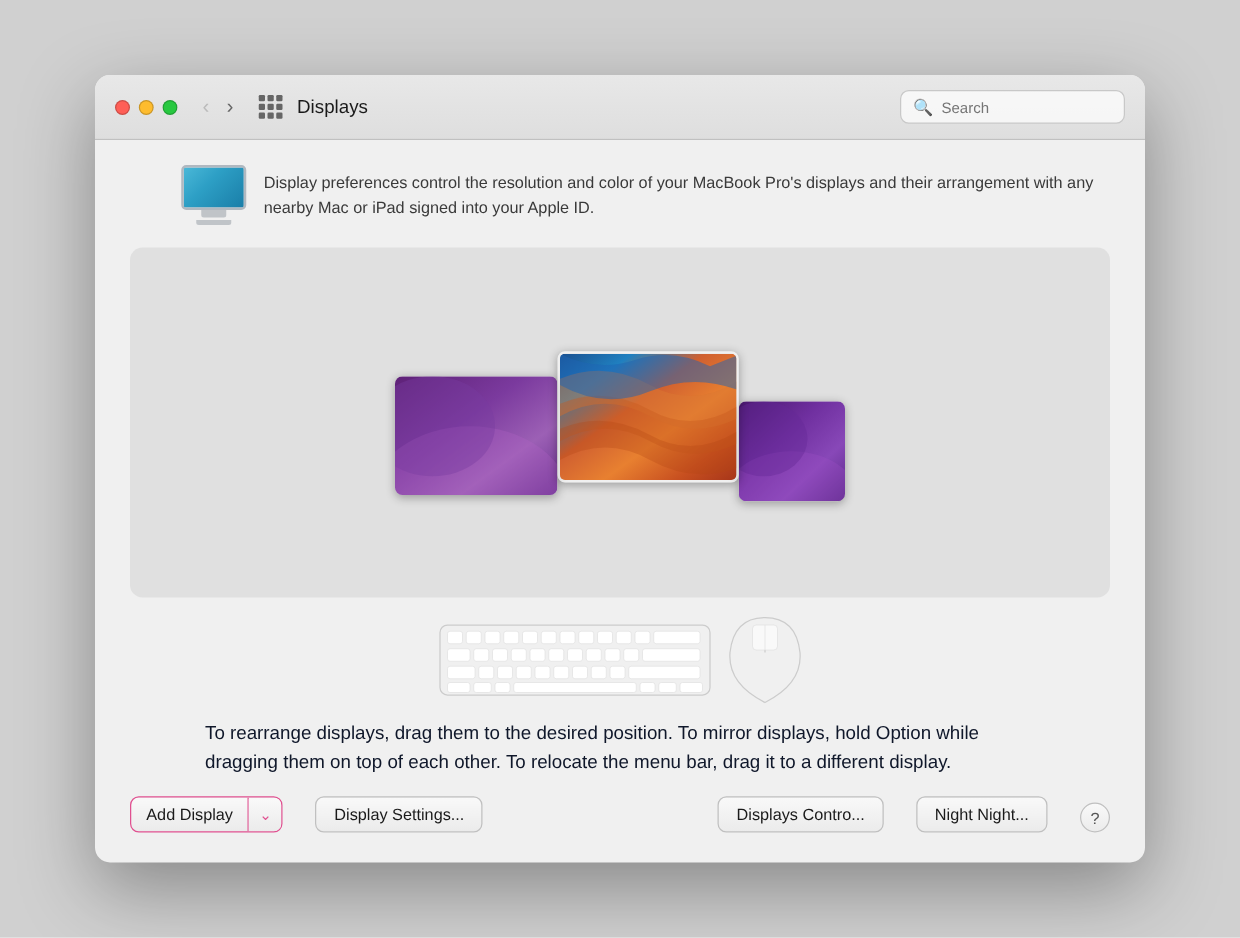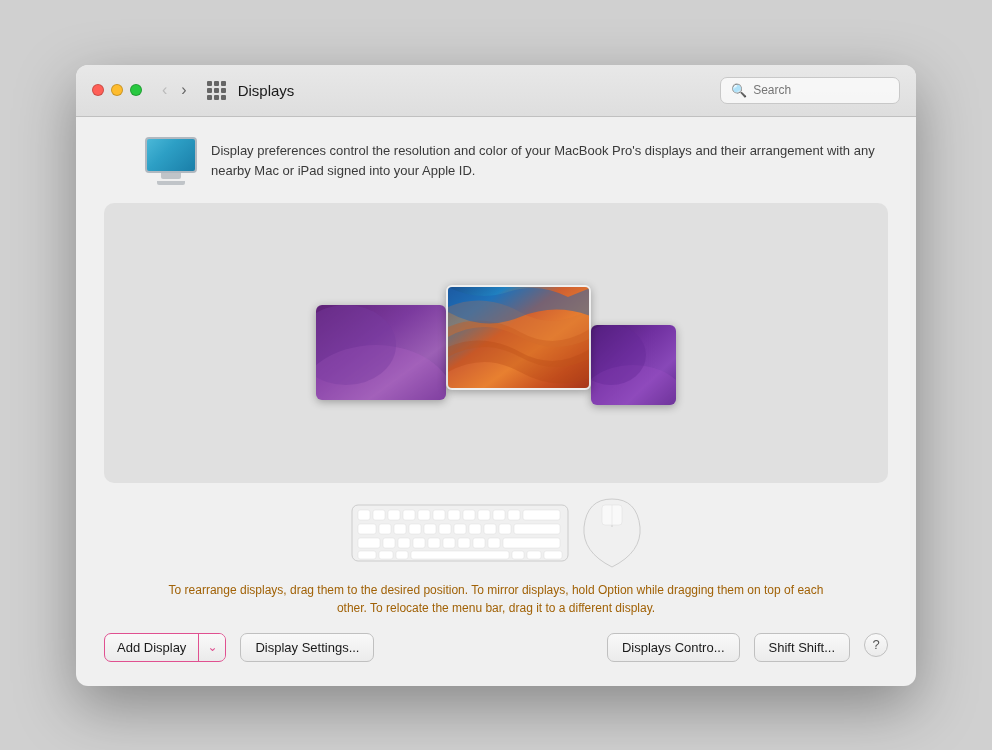--- a/index.html
+++ b/index.html
@@ -225,32 +225,32 @@
     .keyboard-area {
       display: flex;
       align-items: center;
       justify-content: center;
       padding: 14px 0 10px;
       gap: 12px;
     }
 
     
     .instructions {
-      text-align: center;
-      font-size: 12px;
-      color: #a16207;
+      text-align: left;
+      font-size: 15px;
+      color: #0f172a;
       line-height: 1.5;
       padding: 2px 60px 16px;
     }
 
     
     .bottom-buttons {
       display: flex;
-      align-items: flex-start;
-      gap: 14px;
+      align-items: flex-end;
+      gap: 26px;
     }
 
     .btn {
       border: 1px solid #c0c0c0;
       border-radius: 7px;
       background: linear-gradient(to bottom, #f9f9f9, #ebebeb);
       color: #1a1a1a;
       font-size: 13px;
       padding: 6px 14px;
       cursor: pointer;
@@ -469,19 +469,19 @@
       <div class="btn-add-display">
         <span class="btn-add-label">Add Display</span>
         <span class="btn-add-chevron">⌄</span>
       </div>
 
       <button class="btn">Display Settings...</button>
 
       <div class="spacer"></div>
 
       <button class="btn">Displays Contro...</button>
-      <button class="btn">Shift Shift...</button>
+      <button class="btn">Night Night...</button>
       <button class="btn-help">?</button>
 
     </div>
 
   </div>
 </div>
 
 </body></html>

